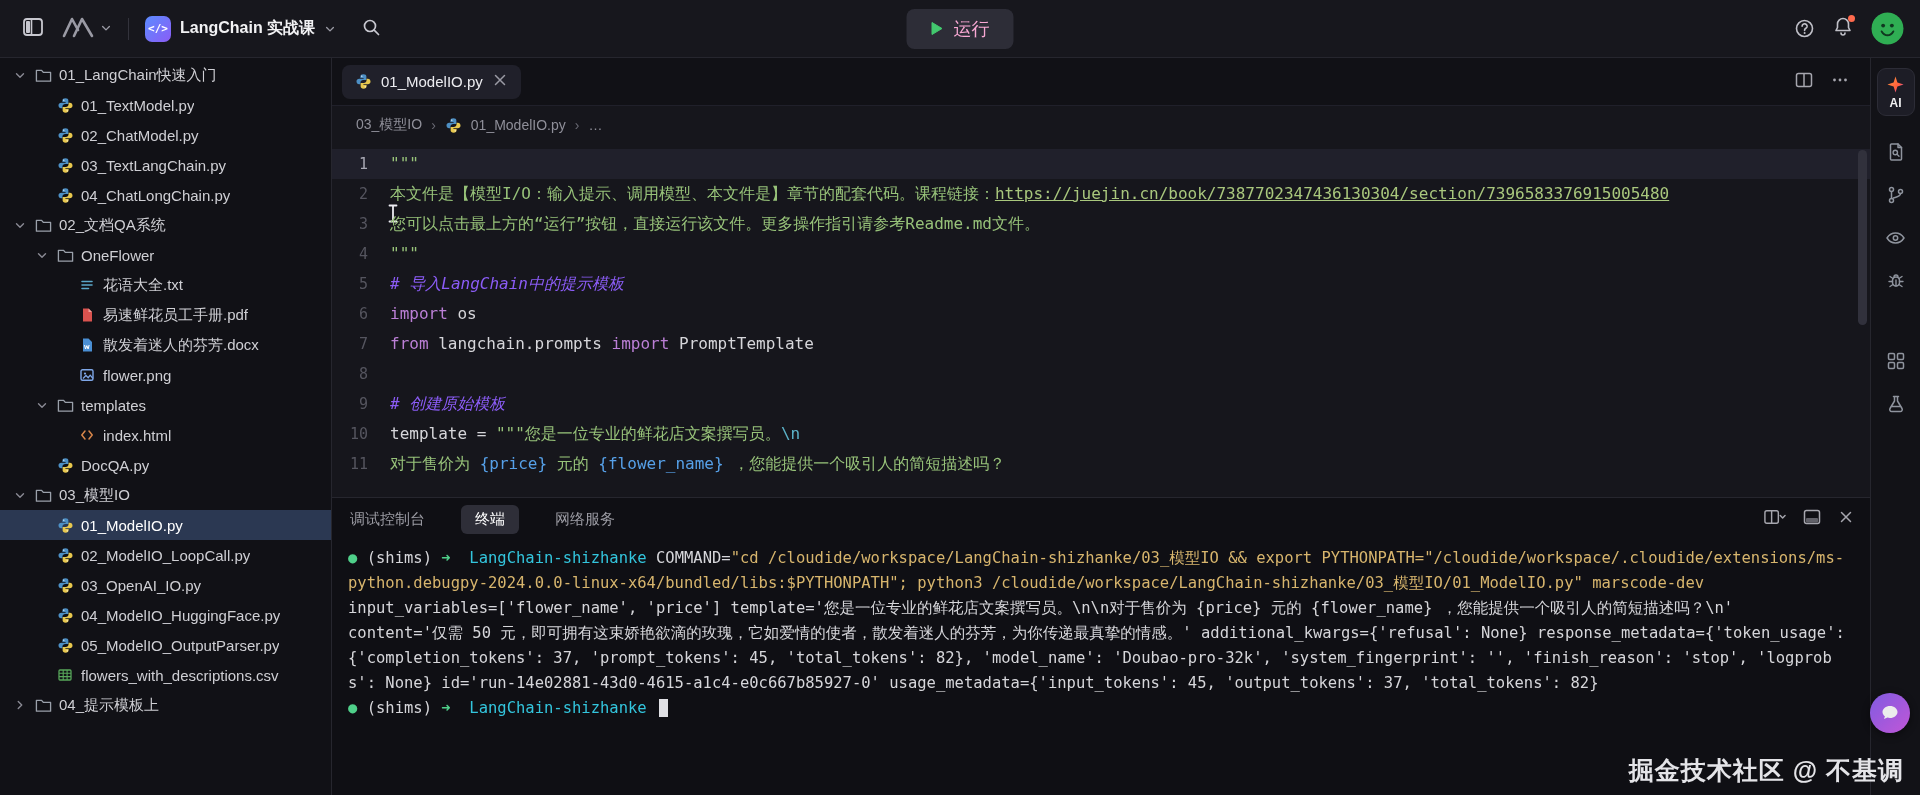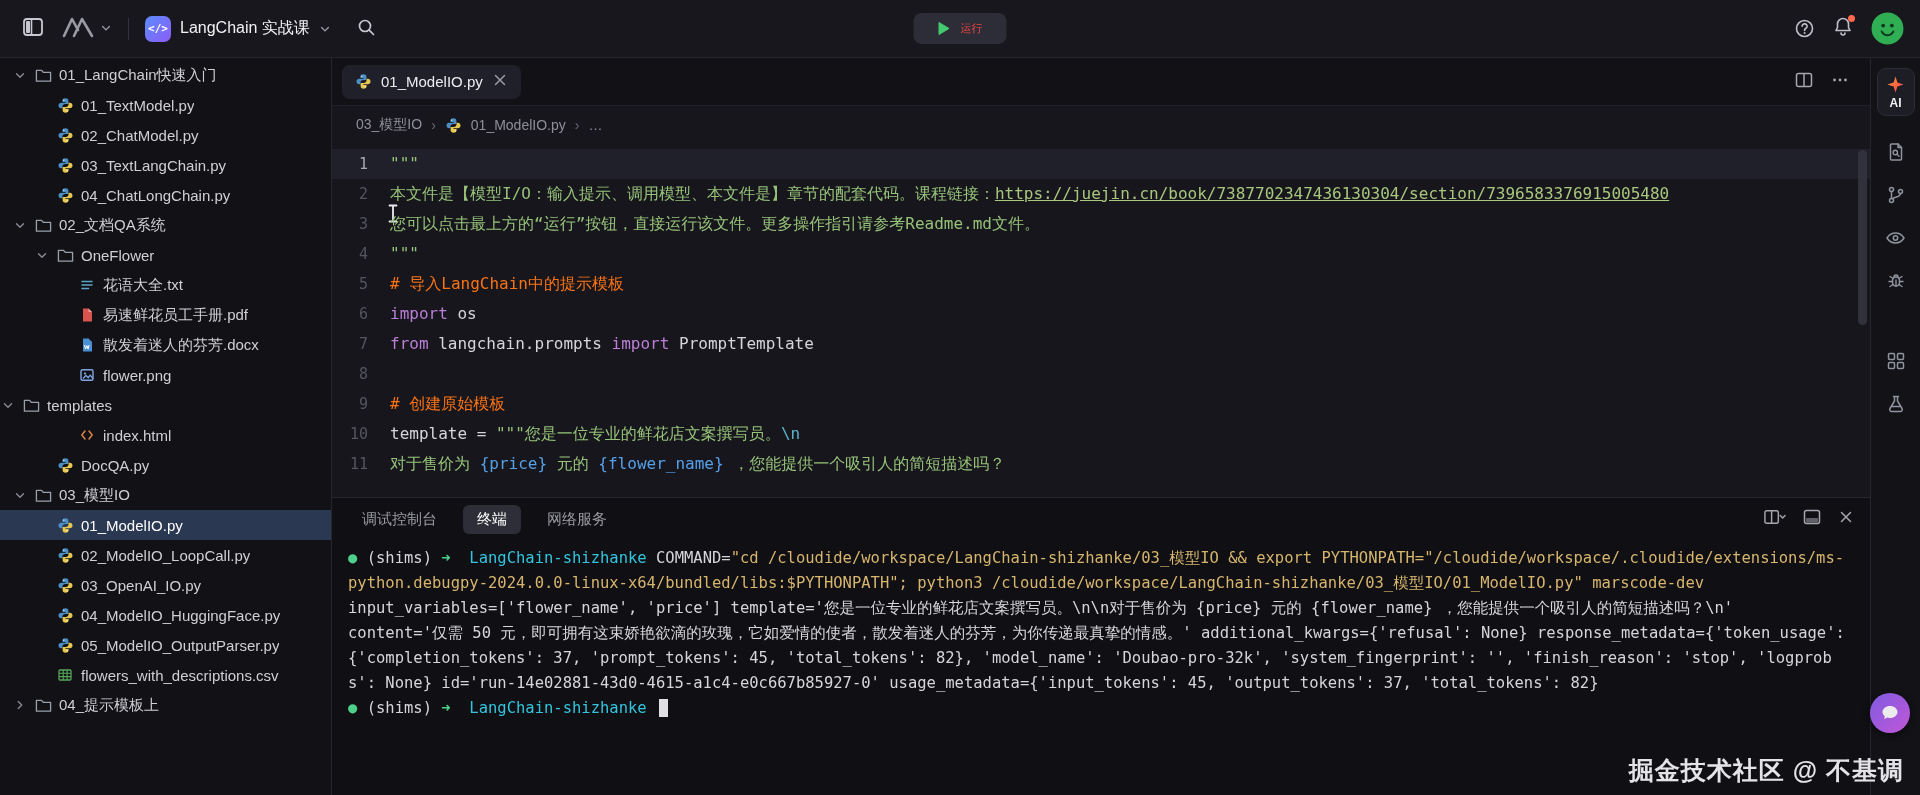--- a/index.html
+++ b/index.html
@@ -19,27 +19,27 @@
   }
   .tb-btn { width:34px; height:34px; display:grid; place-items:center; color:#c8c8d0; border-radius:7px; cursor:pointer; }
   .logo-group { display:flex; align-items:center; gap:6px; cursor:pointer; color:#9a9aa4; }
   .tb-divider { width:1px; height:22px; background:#33333c; margin:0 4px; }
   .project-badge { display:flex; align-items:center; gap:9px; cursor:pointer; }
   .proj-icon {
     width:26px; height:26px; border-radius:7px; display:grid; place-items:center;
     background:linear-gradient(135deg,#5b8cff,#8b5cf6); color:#fff; font-weight:bold; font-size:11px;
     font-family:"DejaVu Sans Mono", monospace;
   }
-  .proj-name { font-size:16px; font-weight:normal; color:#f2f2f4; }
+  .proj-name { font-size:16px; font-weight:bold; color:#f2f2f4; }
   .run-btn {
     position:absolute; left:50%; transform:translateX(-50%);
     display:flex; align-items:center; gap:10px; background:#2d2d37; border-radius:8px;
     padding:8px 24px; cursor:pointer;
   }
-  .run-btn span { font-size:11px; color:#ef4444; }
+  .run-btn span { font-size:18px; color:#f9a8d4; }
   .tb-right { margin-left:auto; display:flex; align-items:center; gap:18px; color:#c0c0c8; }
   .bell-wrap { position:relative; display:grid; place-items:center; cursor:pointer; }
   .bell-dot { position:absolute; top:-1px; right:-2px; width:7px; height:7px; border-radius:50%; background:#ff6a4d; }
   .avatar { width:33px; height:33px; border-radius:50%; overflow:hidden; cursor:pointer; }
 
   
   .main { flex:1; display:flex; min-height:0; }
 
   
   .sidebar { width:332px; flex:0 0 332px; background:#111116; border-right:1px solid #26262e; display:flex; flex-direction:column; overflow:hidden; }
@@ -75,33 +75,33 @@
 
   
   .code-area { flex:1; position:relative; overflow:hidden; padding-top:5px; font-family:"DejaVu Sans Mono", monospace; }
   .code-line { display:flex; height:30px; line-height:30px; white-space:pre; }
   .code-line.current { background:#20202b; }
   .gutter { width:58px; flex:0 0 58px; text-align:right; padding-right:22px; color:#55555f; font-size:15px; user-select:none; }
   .code-line.current .gutter { color:#a8a8b4; }
   .code-text { font-size:16px; position:relative; }
   .tok-str  { color:#97c279; }
   .tok-link { color:#a9c77d; text-decoration:underline; }
-  .tok-cmt  { color:#f97316; }
+  .tok-cmt  { color:#8b5cf6;font-style:italic; }
   .tok-kw   { color:#bb7fd6; }
   .tok-fg   { color:#d6d6da; }
   .tok-esc  { color:#5cb3c9; }
   .tok-var  { color:#56a0e8; }
   .ibeam { display:inline-block; width:0; position:relative; }
   .ibeam svg { position:absolute; left:-3px; top:5px; }
   .v-scrollbar { position:absolute; right:3px; top:6px; width:9px; height:175px; background:#31313c; border-radius:5px; cursor:pointer; }
 
   
   .panel { flex:1; min-height:0; background:#0f0f14; display:flex; flex-direction:column; }
   .panel-header { height:42px; flex:0 0 42px; display:flex; align-items:center; padding:0 16px; gap:4px; }
-  .panel-tabs { display:flex; align-items:center; gap:24px;margin-left:12px; }
+  .panel-tabs { display:flex; align-items:center; gap:34px; }
   .panel-tab { font-size:15px; color:#9a9aa2; cursor:pointer; padding:5px 2px; }
   .panel-tab.active { background:#2e2e38; color:#ffffff; border-radius:6px; padding:5px 14px; }
   .panel-actions { margin-left:auto; display:flex; align-items:center; gap:16px; color:#a6a6ae; }
   .panel-actions > span { cursor:pointer; display:grid; place-items:center; }
 
   .terminal {
     flex:1; overflow:hidden; padding:6px 20px 0 16px;
     font-family:"DejaVu Sans Mono", monospace; font-size:15.5px; line-height:25px;
     word-break:break-all; white-space:pre-wrap; color:#d6d6da;
   }
@@ -330,21 +330,21 @@
             <span class="chev"></span>
             <span class="ficon">
               <svg width="16" height="16" viewBox="0 0 16 16" fill="none">
                 <rect x="2" y="2.8" width="12" height="10.4" rx="1.5" stroke="#7fa7e8" stroke-width="1.4"></rect>
                 <circle cx="6" cy="6.6" r="1.1" fill="#7fa7e8"></circle>
                 <path d="M4 11.5l3-3 2.2 2.2 2-2.5 2.8 3.3" stroke="#7fa7e8" stroke-width="1.3"></path>
               </svg>
             </span>
             <span class="flabel">flower.png</span>
           </div>
-          <div class="tree-row" style="">
+          <div class="tree-row" style="padding-left:34px">
             <span class="chev">
               <svg width="14" height="14" viewBox="0 0 16 16" fill="none">
                 <path d="M4 6.5l4 4 4-4" stroke="currentColor" fill="none" stroke-linecap="round" stroke-linejoin="round" stroke-width="1.6"></path>
               </svg>
             </span>
             <span class="ficon">
               <svg width="17" height="15" viewBox="0 0 18 15" fill="none">
                 <path d="M1.5 2h5.5l1.8 2.2h7.7v9.3H1.5V2z" stroke="currentColor" fill="none" stroke-linecap="round" stroke-linejoin="round" stroke-width="1.4"></path>
               </svg>
             </span>

